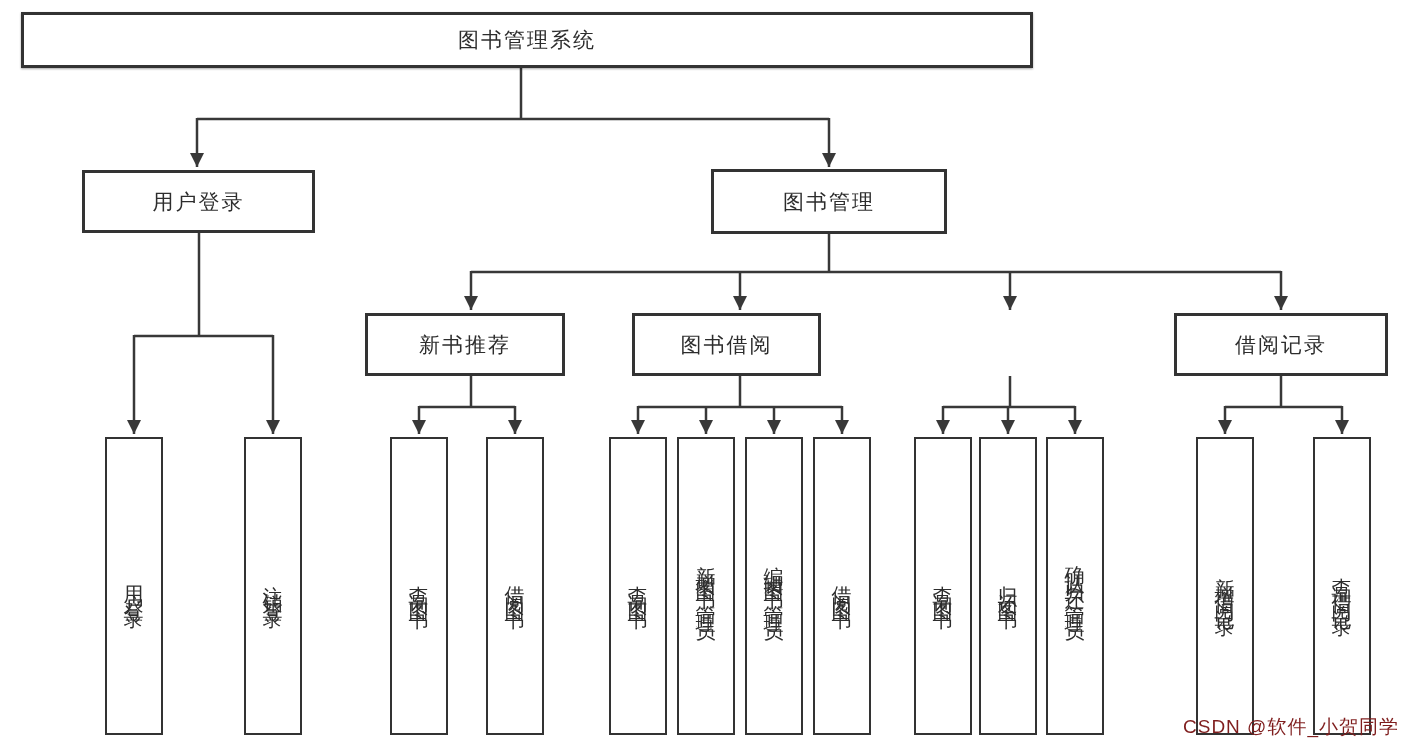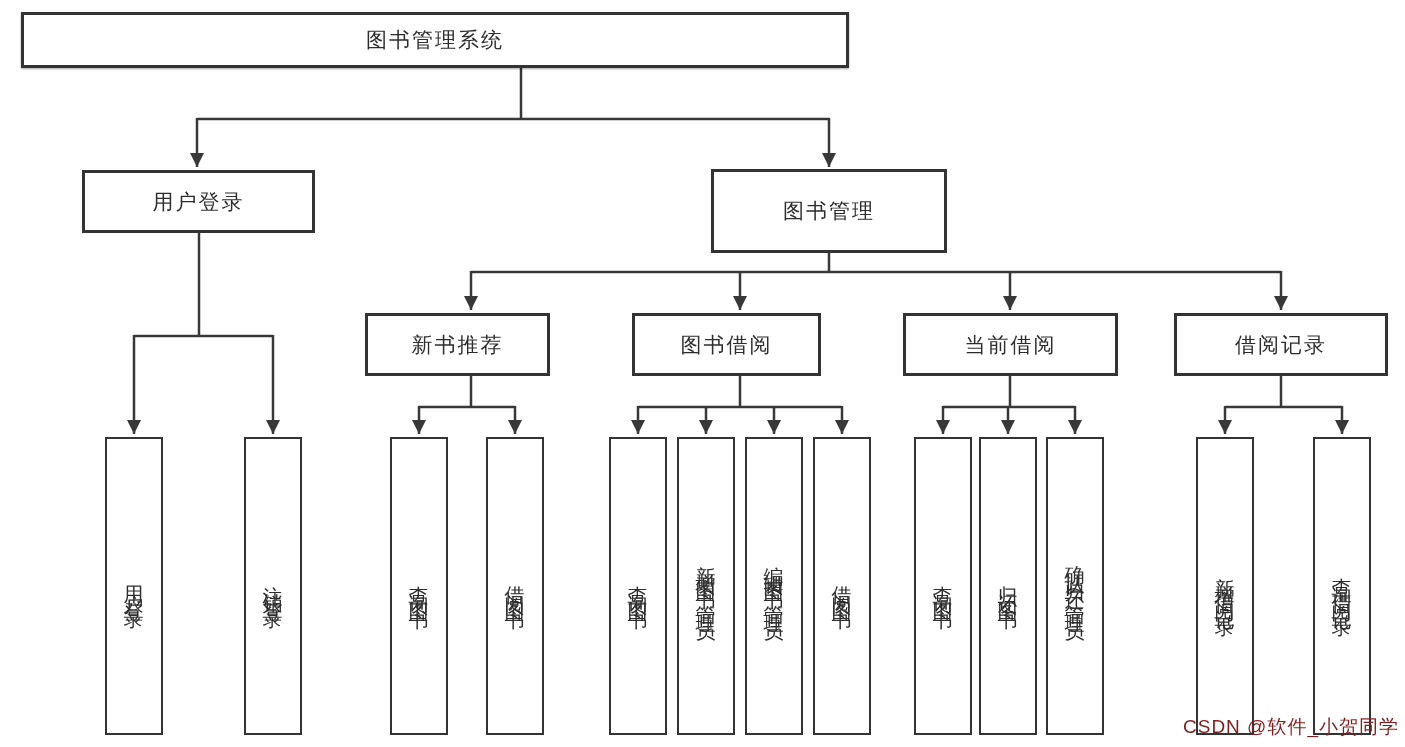--- a/index.html
+++ b/index.html
@@ -106,39 +106,36 @@
       <line x1="943" y1="406" x2="943" y2="434" marker-end="url(#arrow)"></line>
       <line x1="1008" y1="406" x2="1008" y2="434" marker-end="url(#arrow)"></line>
       <line x1="1075" y1="406" x2="1075" y2="434" marker-end="url(#arrow)"></line>
 
       <path d="M1281,376 V407 M1225,407 H1342"></path>
       <line x1="1225" y1="406" x2="1225" y2="434" marker-end="url(#arrow)"></line>
       <line x1="1342" y1="406" x2="1342" y2="434" marker-end="url(#arrow)"></line>
     </g>
   </svg>
 
-  <div class="node hnode root-box" style="left:21px; top:12px; width:828px; height:56px;">
+  <div class="node hnode root-box" style="left:21px; top:12px; width:1012px; height:56px;">
     <span>图书管理系统</span>
   </div>
 
   <div class="node hnode" style="left:82px; top:170px; width:233px; height:63px;">
     <span>用户登录</span>
   </div>
-  <div class="node hnode" style="left:711px; top:169px; width:236px; height:84px;">
+  <div class="node hnode" style="left:711px; top:169px; width:236px; height:65px;">
     <span>图书管理</span>
   </div>
 
-  <div class="node hnode" style="left:365px; top:313px; width:185px; height:63px;">
+  <div class="node hnode" style="left:365px; top:313px; width:200px; height:63px;">
     <span>新书推荐</span>
   </div>
   <div class="node hnode" style="left:632px; top:313px; width:189px; height:63px;">
     <span>图书借阅</span>
-  </div>
-  <div class="node hnode" style="left:903px; top:313px; width:215px; height:63px;">
-    <span>当前借阅</span>
   </div>
   <div class="node hnode" style="left:1174px; top:313px; width:214px; height:63px;">
     <span>借阅记录</span>
   </div>
 
   <div class="node vnode" style="left:105px;">
     <span>用户登录</span>
   </div>
   <div class="node vnode" style="left:244px;">
     <span>注销登录</span>

